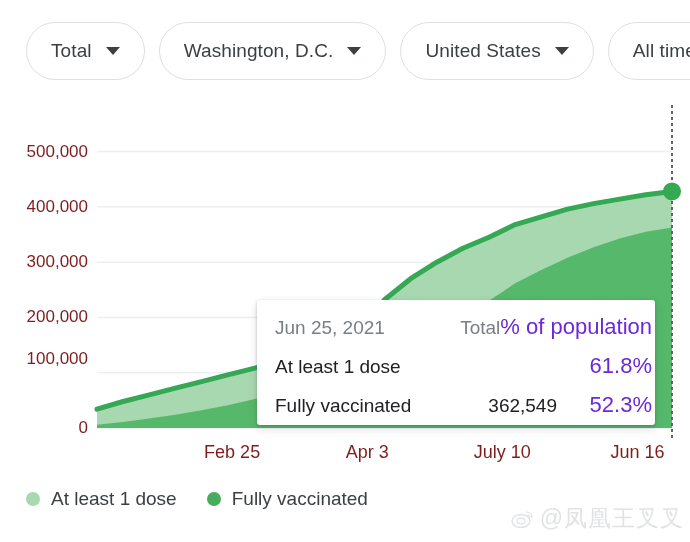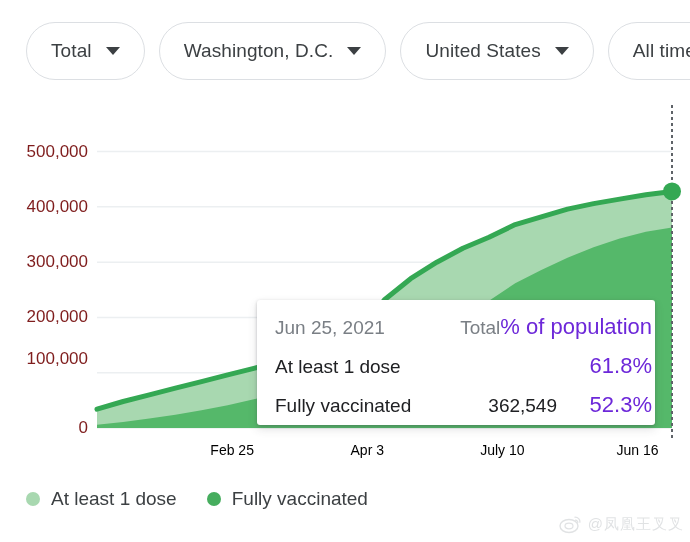--- a/index.html
+++ b/index.html
@@ -52,22 +52,22 @@
     font-size: 17px;
     color: #7f1d1d;
     text-align: right;
     transform: translateY(-50%);
     white-space: nowrap;
   }
   #ylabels { position: absolute; left: 0; top: 0; width: 88px; height: 380px; }
 
   .xlabel {
     position: absolute;
-    font-size: 14px;
-    color: #000000;
+    font-size: 18px;
+    color: #7f1d1d;
     transform: translateX(-50%);
     white-space: nowrap;
   }
 
   
   .tooltip {
     position: absolute;
     left: 257px; top: 300px;
     width: 398px; height: 125px;
     background: #fff;
@@ -93,21 +93,21 @@
   .legend-text { font-size: 19px; color: #3c4043; white-space: nowrap; }
 
   
   .watermark {
     position: absolute;
     right: 6px; bottom: 8px;
     display: flex; align-items: center; gap: 5px;
     opacity: .30;
     user-select: none;
   }
-  .wm-text { font-size: 15px; color: #9aa0a6; letter-spacing: 1px; }
+  .wm-text { font-size: 23px; color: #9aa0a6; letter-spacing: 1px; }
   .wm-icon { width: 24px; height: 20px; }
 </style>
 </head>
 <body>
 
 <div id="root">
 
   <div class="chips">
     <div class="chip">
       <span class="chip-label">Total</span>

